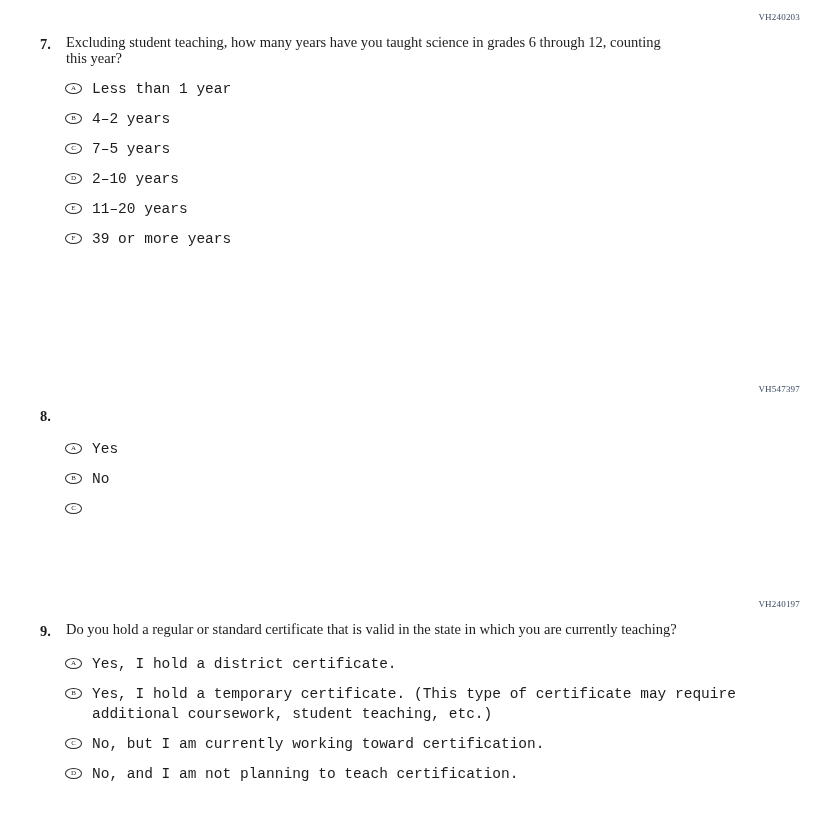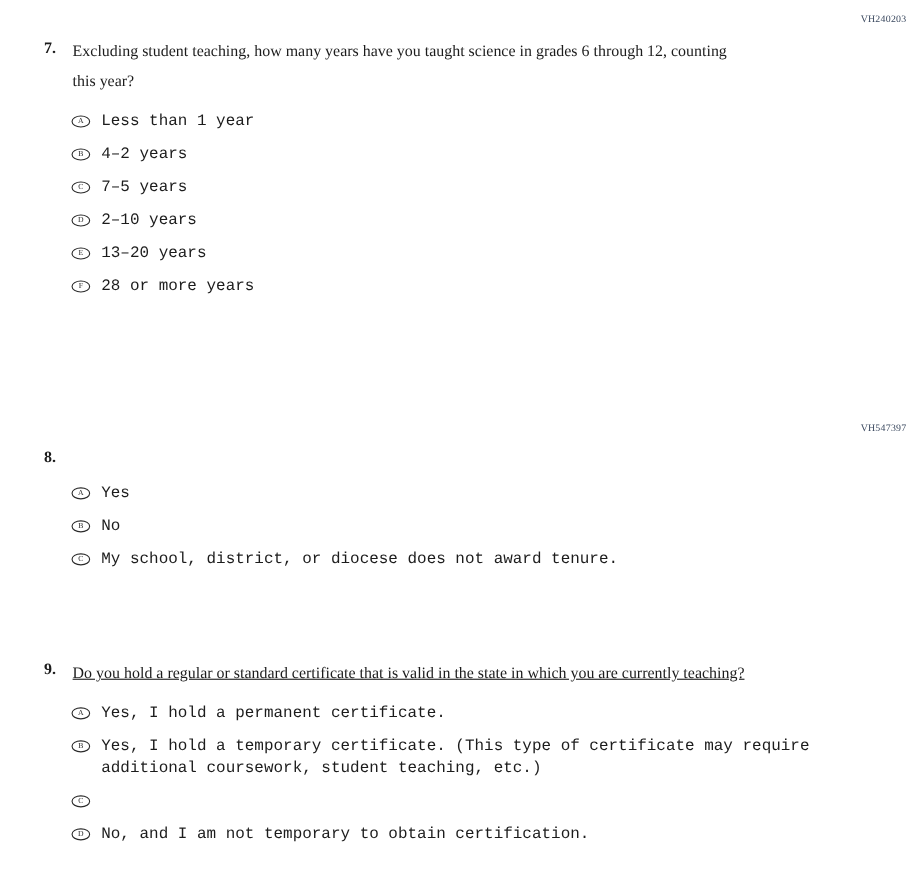--- a/index.html
+++ b/index.html
@@ -16,43 +16,44 @@
     position: absolute;
     left: 0;
     right: 0;
     padding-left: 40px;
   }
   #q-block-1 { top: 12px; }
   #q-block-2 { top: 352px; margin-top: 32px; }
   #q-block-3 { top: 599px; }
   .code {
     text-align: right;
+    padding-right: 24px;
     font-size: 9px;
     letter-spacing: 0.2px;
     color: #3c4a60;
     margin-bottom: 12px;
   }
   .q-row {
     display: flex;
     align-items: flex-start;
   }
   .q-num {
     width: 26px;
     flex: 0 0 26px;
     font-weight: bold;
     font-size: 14.5px;
     line-height: 20px;
   }
   .q-prompt {
     font-size: 14.5px;
-    line-height: 27px;
+    line-height: 16px;
   }
   #q-block-1 .q-prompt { max-width: 615px; }
   #q-block-2 .q-prompt { max-width: 575px; }
-  #q-block-3 .q-prompt { max-width: 625px; text-decoration: underline; }
+  #q-block-3 .q-prompt { max-width: 625px; }
   .options {
     margin-top: 13px;
     margin-left: 25px;
   }
   .option {
     display: flex;
     align-items: flex-start;
     margin-bottom: 10px;
     min-height: 20px;
     cursor: default;
@@ -112,27 +113,27 @@
     <div class="option">
       <span class="bubble">
           <span class="letter">D</span>
         </span>
       <span class="option-label">2–10 years</span>
     </div>
     <div class="option">
       <span class="bubble">
           <span class="letter">E</span>
         </span>
-      <span class="option-label">13–20 years</span>
+      <span class="option-label">11–20 years</span>
     </div>
     <div class="option">
       <span class="bubble">
           <span class="letter">F</span>
         </span>
-      <span class="option-label">28 or more years</span>
+      <span class="option-label">39 or more years</span>
     </div>
   </div>
 </section>
 
 <section class="q-block" id="q-block-2">
   <div class="code">VH547397</div>
   <div class="q-row">
     <div class="q-num">8.</div>
   </div>
   <div class="options">
@@ -145,48 +146,49 @@
     <div class="option">
       <span class="bubble">
           <span class="letter">B</span>
         </span>
       <span class="option-label">No</span>
     </div>
     <div class="option">
       <span class="bubble">
           <span class="letter">C</span>
         </span>
-      <span class="option-label">My school, district, or diocese does not award tenure.</span>
     </div>
   </div>
 </section>
 
 <section class="q-block" id="q-block-3">
+  <div class="code">VH240197</div>
   <div class="q-row">
     <div class="q-num">9.</div>
     <div class="q-prompt">Do you hold a regular or standard certificate that is valid in the state in which you are currently teaching?</div>
   </div>
   <div class="options">
     <div class="option">
       <span class="bubble">
           <span class="letter">A</span>
         </span>
-      <span class="option-label">Yes, I hold a permanent certificate.</span>
+      <span class="option-label">Yes, I hold a district certificate.</span>
     </div>
     <div class="option">
       <span class="bubble">
           <span class="letter">B</span>
         </span>
       <span class="option-label">Yes, I hold a temporary certificate. (This type of certificate may require additional coursework, student teaching, etc.)</span>
     </div>
     <div class="option">
       <span class="bubble">
           <span class="letter">C</span>
         </span>
+      <span class="option-label">No, but I am currently working toward certification.</span>
     </div>
     <div class="option">
       <span class="bubble">
           <span class="letter">D</span>
         </span>
-      <span class="option-label">No, and I am not temporary to obtain certification.</span>
+      <span class="option-label">No, and I am not planning to teach certification.</span>
     </div>
   </div>
 </section>
 
 </body></html>

